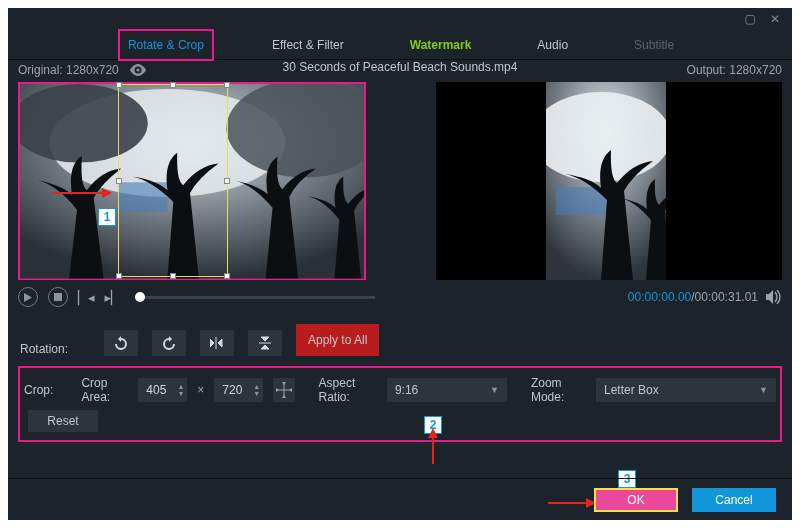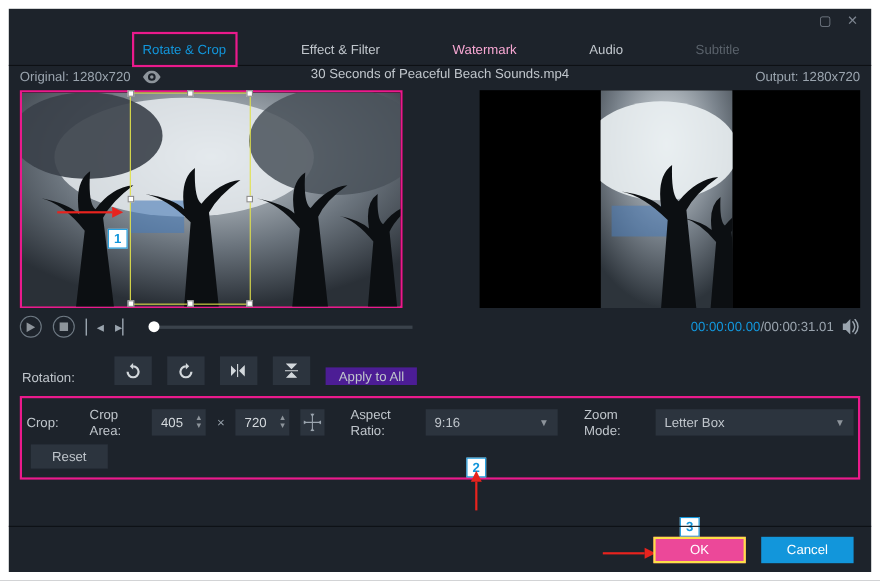--- a/index.html
+++ b/index.html
@@ -3,21 +3,21 @@
 <meta charset="utf-8">
 <style>
   * { box-sizing: border-box; margin: 0; padding: 0; font-family: Arial, sans-serif; }
   body { background: #fff; width: 800px; height: 528px; overflow: hidden; }
   .app { position: absolute; left: 8px; top: 8px; width: 784px; height: 512px; background: #1d232b; color: #c0c6cc; font-size: 12px; }
   .titlebar { height: 22px; display: flex; justify-content: flex-end; align-items: center; gap: 14px; padding-right: 12px; color: #7d8590; }
   .titlebar span { cursor: pointer; }
   .tabs { height: 30px; border-bottom: 1px solid #0d1014; display: flex; align-items: center; justify-content: center; gap: 50px; }
   .tab { color: #c0c6cc; padding: 7px 8px; cursor: pointer; }
   .tab.active { color: #1296db; border: 2px solid #ea1a8c; border-bottom: 2px solid #ea1a8c; margin-bottom: -1px;}
-  .tab.wm { color: #f9a8d4; }
+  .tab.wm { color: #84cc16; font-weight: bold; }
   .tab.disabled { color: #5a626b; }
   .info-row { height: 20px; display: flex; align-items: center; justify-content: space-between; padding: 0 10px; color: #9aa4ae; }
   .info-left { display: flex; align-items: center; gap: 10px; }
   .eye { display:inline-flex; }
   .title-center { position:absolute; left:0; right:0; text-align:center; top:52px; pointer-events:none; font-size:12px; color:#c0c6cc;}
   .previews { display: flex; padding: 2px 10px 0 10px; gap: 70px; height: 202px; }
   .preview { position: relative; background: #000; height: 198px; }
   .preview.left { width: 350px; border: 2px solid #ea1a8c; }
   .preview.right { width: 348px; }
   .cloudimg { position: absolute; inset:0; }
@@ -37,21 +37,21 @@
   .pbtn { width:20px; height:20px; border:1.4px solid #6f7a84; border-radius:50%; display:flex;align-items:center;justify-content:center; color:#6f7a84; cursor:pointer;}
   .picon { color:#9aa4ae; cursor:pointer; font-size:13px;}
   .slider { flex:0 0 240px; height:3px; background:#3a424b; position:relative; margin-left:4px;}
   .slider .dot{ width:10px;height:10px;background:#fff;border-radius:50%;position:absolute; left:0; top:-4px;}
   .time { position:absolute; right:34px; color:#9aa4ae;}
   .time .cur{ color:#1296db;}
   .vol { position:absolute; right:10px; color:#9aa4ae;}
   .controls { padding: 14px 12px 0 12px; display:flex; align-items:flex-end; gap:14px;}
   .label { width:70px; color:#c0c6cc;}
   .iconbtn { width:34px; height:26px; background:#2c343e; display:flex;align-items:center;justify-content:center; color:#d3d8dc; cursor:pointer; font-size:13px;}
-  .apply-btn { height:16px; padding:0 12px; background:#4c1d95; display:flex;align-items:center; cursor:pointer;}
+  .apply-btn { height:32px; padding:0 12px; background:#b91c1c; display:flex;align-items:center; cursor:pointer;}
   .crop-section { margin:10px 10px 0 10px; border:2px solid #ea1a8c; padding:4px 4px 8px 4px; position:relative;}
   .crop-row { display:flex; align-items:center; gap:10px; padding:4px 0 0 0;justify-content:flex-end;}
   .num-input { display:flex; align-items:center; background:#2c343e; height:24px;}
   .num-input input { width:36px; background:transparent; border:none; color:#d3d8dc; text-align:center; font-size:12px; outline:none;}
   .spin { display:flex; flex-direction:column; padding:0 3px;}
   .spin span{ font-size:7px; color:#8d949b; line-height:7px; cursor:pointer;}
   .mult { color:#9aa4ae; }
   .center-cross { width:26px;height:24px;display:flex;align-items:center;justify-content:center;color:#8d949b; background:#2c343e; cursor:pointer;}
   .select { background:#2c343e; height:24px; min-width:120px; display:flex; align-items:center; justify-content:space-between; padding:0 8px; cursor:pointer;}
   .select .arrow{ font-size:9px; color:#8d949b;}

